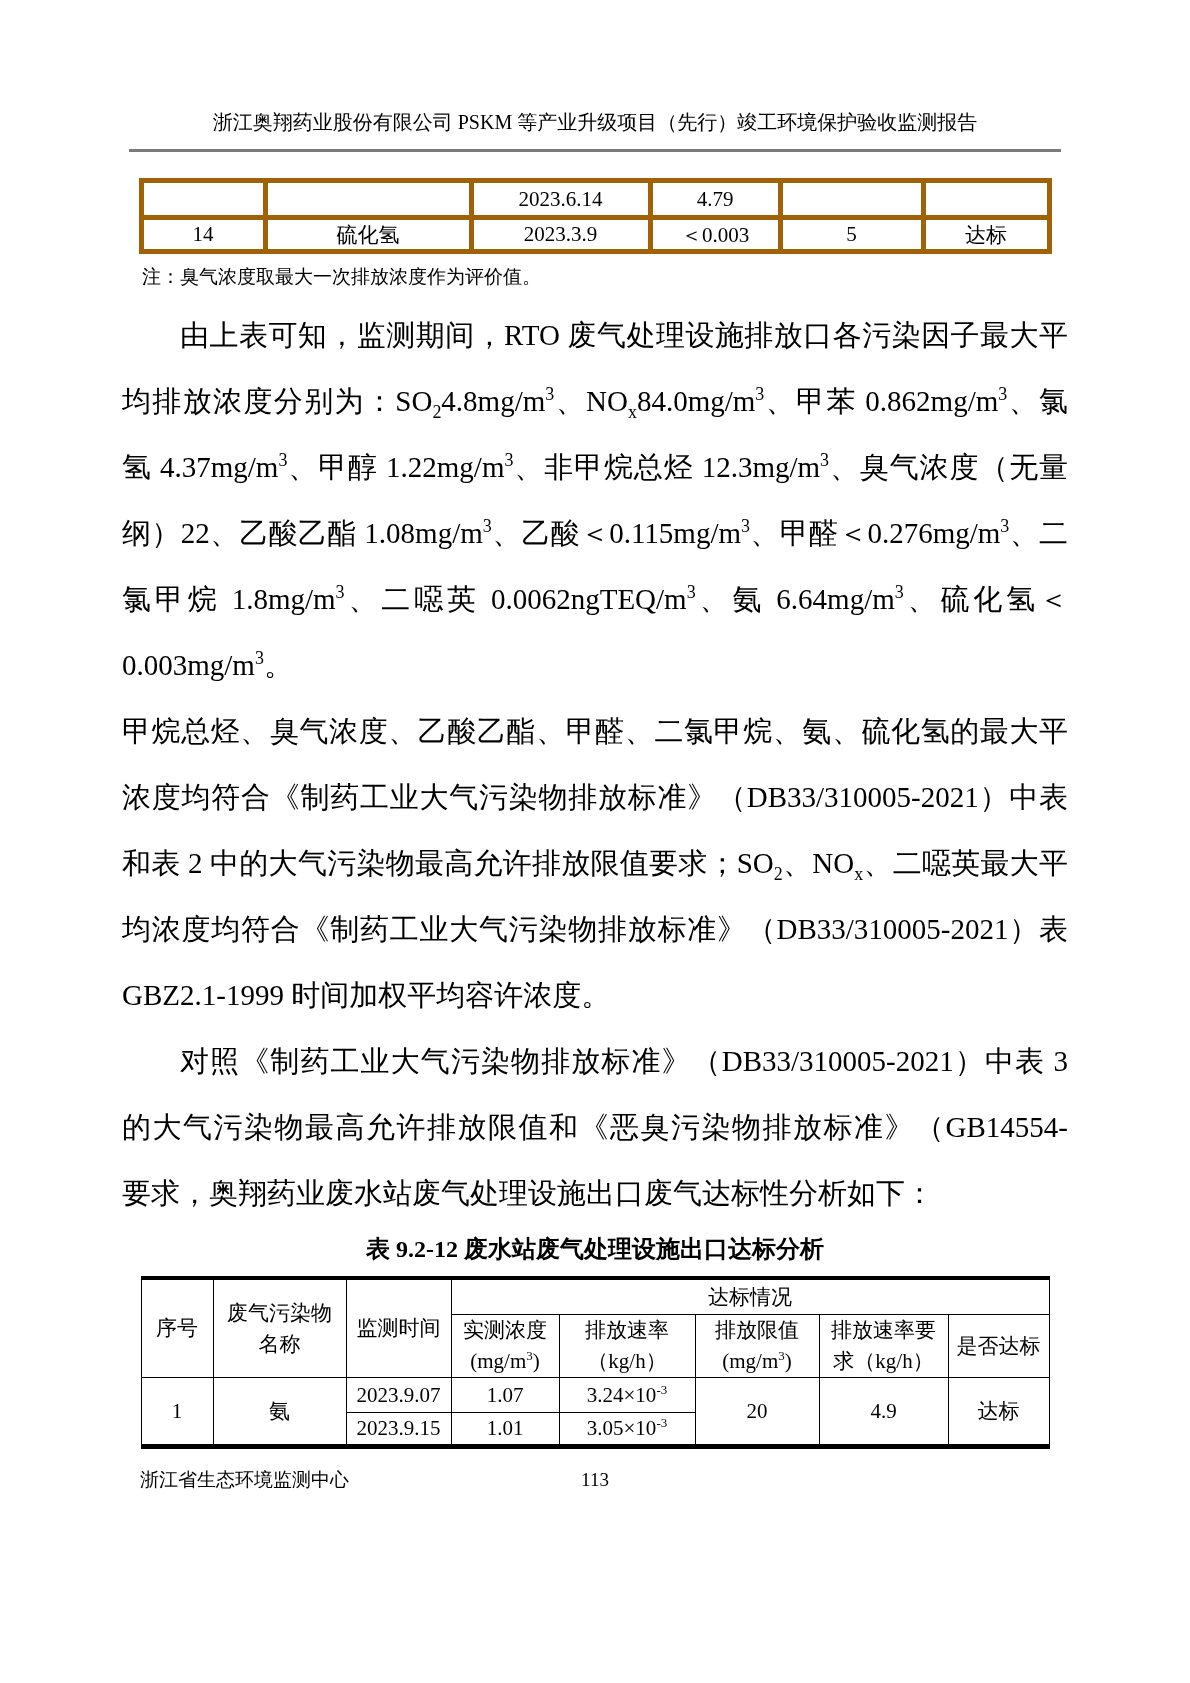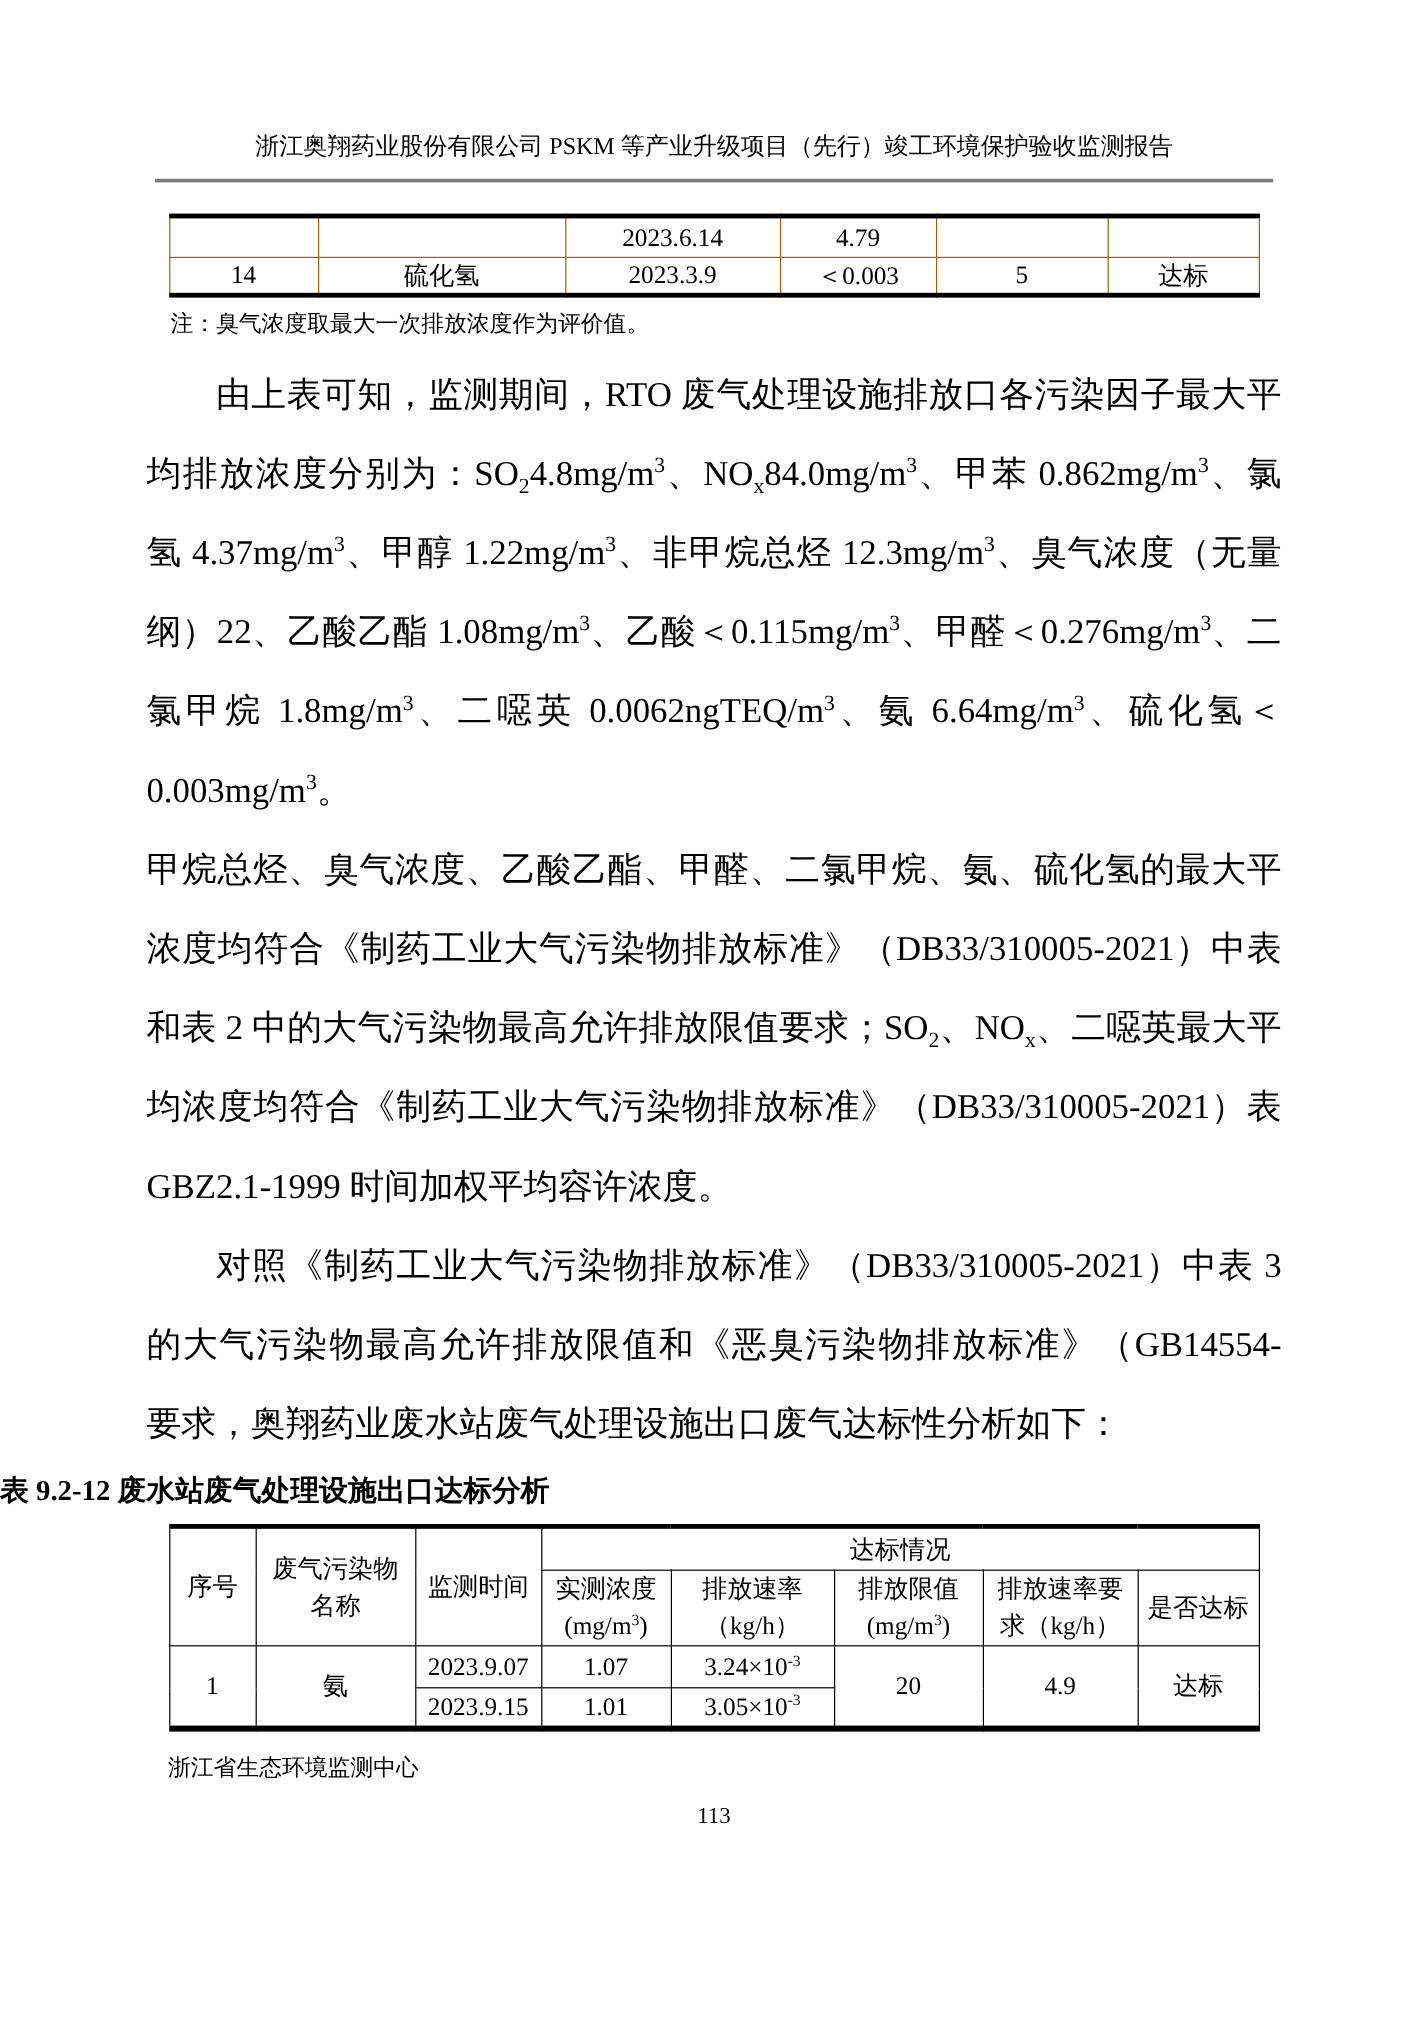--- a/index.html
+++ b/index.html
@@ -18,50 +18,50 @@
   .doc-header { padding-top:72px; text-align:center; font-size:20px; line-height:28px;margin-top:36px; }
   .header-rule { width:932px; height:3px; background:#7b7b7b; margin:13px auto 0 auto; }
 
   table.t1 {
     width:908px; margin:26px auto 0 auto;
     border-collapse:collapse; table-layout:fixed;
     font-size:21px;
     border-top:4px solid #000; border-bottom:4px solid #000;
     border-left:1px solid #000; border-right:1px solid #000;
   }
-  table.t1 td { border:1px solid #a16207; text-align:center; vertical-align:middle; padding:0; }
+  table.t1 td { border:5px solid #a16207; text-align:center; vertical-align:middle; padding:0; }
   table.t1 tr.r1 td { height:32px; }
   table.t1 tr.r2 td { height:29px; }
 
   .note { width:946px; margin:10px auto 0 auto; font-size:19px; line-height:26px; padding-left:0; }
   .note-inner { padding-left:20px; }
 
   .bodytext { width:946px; margin:12px auto 0 auto; font-size:29px; }
   .bline { line-height:66px; height:66px; text-align:justify; text-align-last:justify; overflow:hidden; }
   .bline.indent { text-indent:58px; }
   .bline.pend { text-align-last:left; }
 
-  .caption { text-align:left; font-weight:bold; font-size:24px; line-height:30px; margin-top:8px; }
+  .caption { text-align:center; font-weight:bold; font-size:24px; line-height:30px; margin-top:8px; }
 
   table.t2 {
     width:908px; margin:12px auto 0 auto;
     border-collapse:collapse; table-layout:fixed;
     font-size:21px;
     border-top:4px solid #000; border-bottom:5px solid #000;
     border-left:1px solid #000; border-right:1px solid #000;
   }
   table.t2 td { border:1px solid #000; text-align:center; vertical-align:middle; padding:0; line-height:31px; }
   table.t2 tr.h1 td { height:34px; }
   table.t2 tr.h2 td { height:62px; }
   table.t2 tr.d1 td { height:34px; }
   table.t2 tr.d2 td { height:30px; }
 
   .footer { position:relative; width:946px; margin:18px auto 0 auto; font-size:19px; height:26px; line-height:26px; }
   .footer .org { position:absolute; left:18px; top:0; }
-  .footer .page-num { position:absolute; left:0; right:0; top:0; text-align:center;margin-top:40px; }
+  .footer .page-num { position:absolute; left:0; right:0; top:0; text-align:center; }
 </style>
 </head>
 <body>
 
 <div class="page">
 
   <div class="doc-header">浙江奥翔药业股份有限公司 PSKM 等产业升级项目（先行）竣工环境保护验收监测报告</div>
   <div class="header-rule"></div>
 
   <table class="t1">

